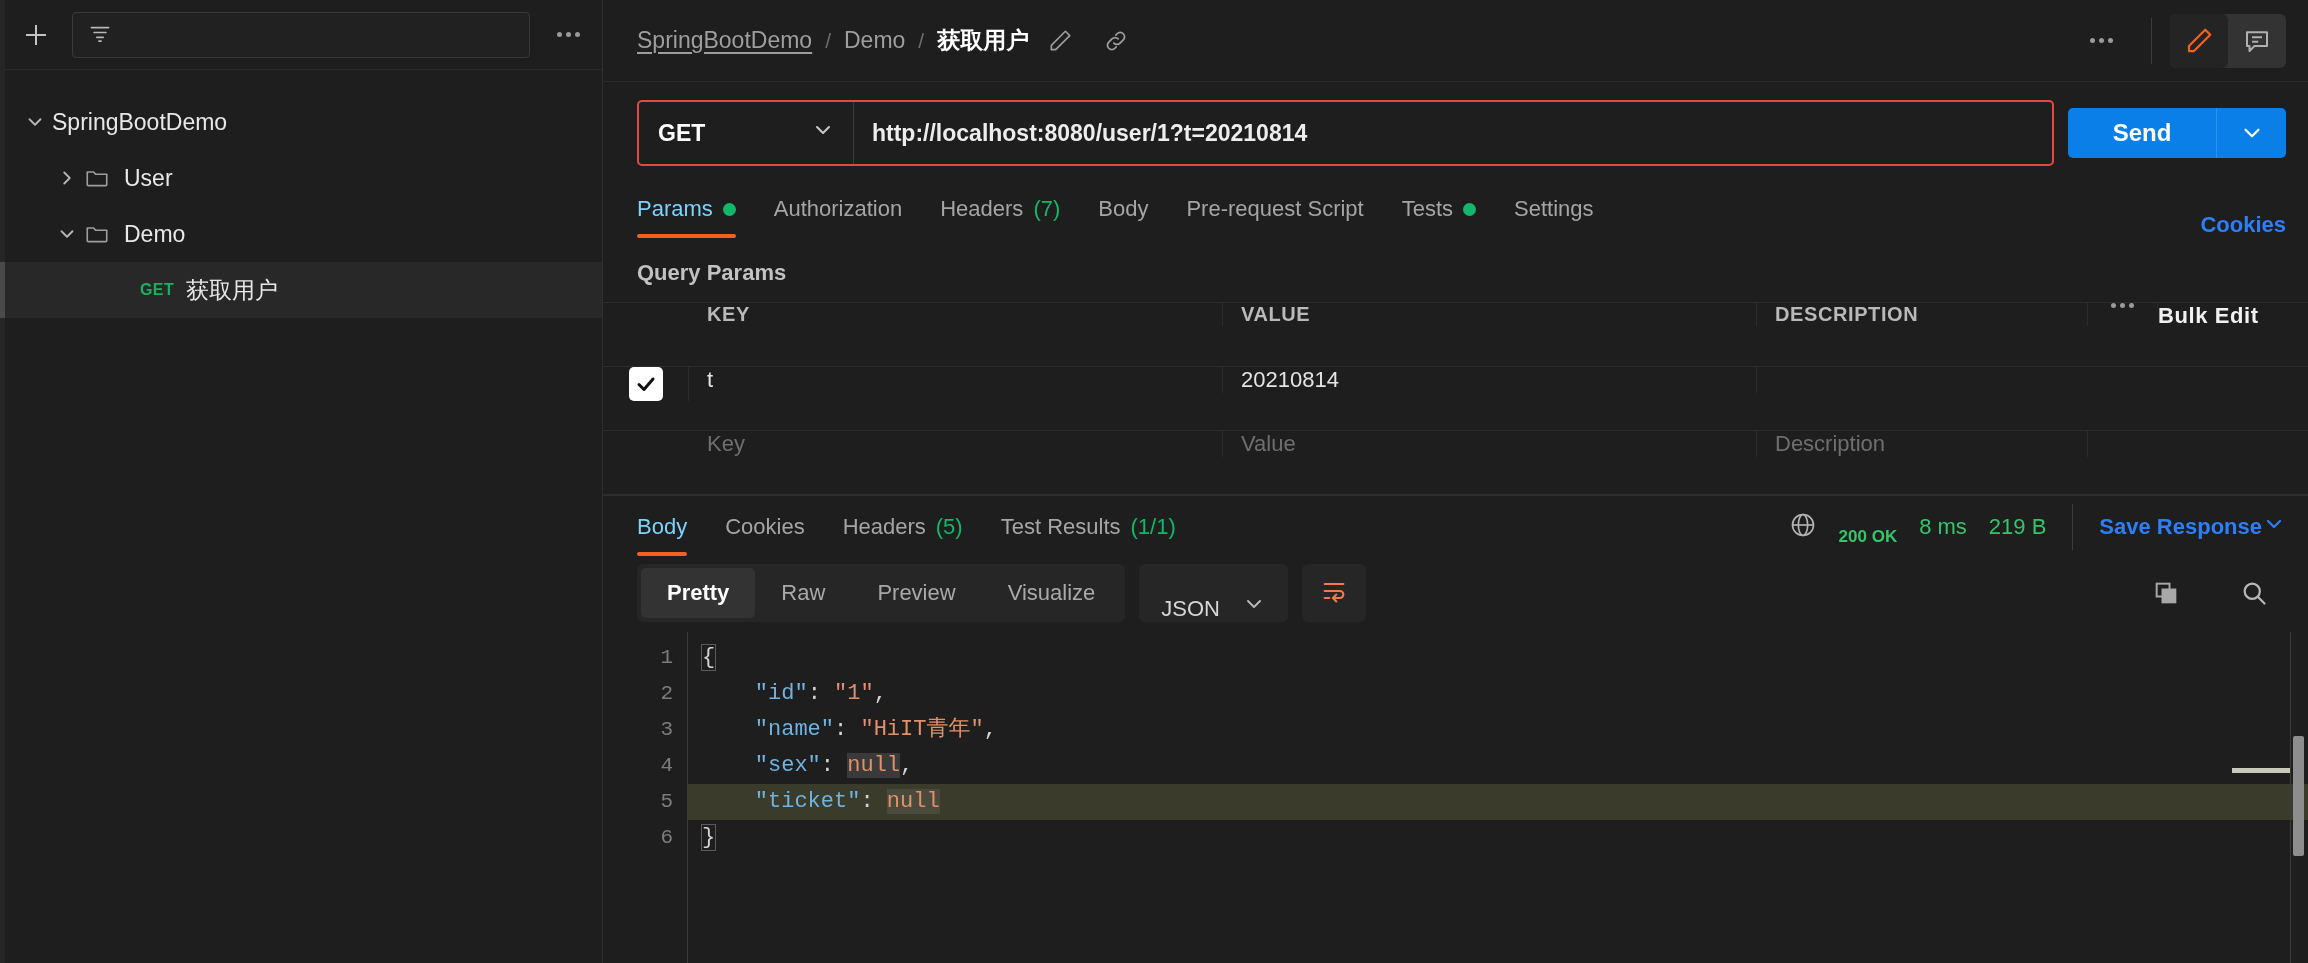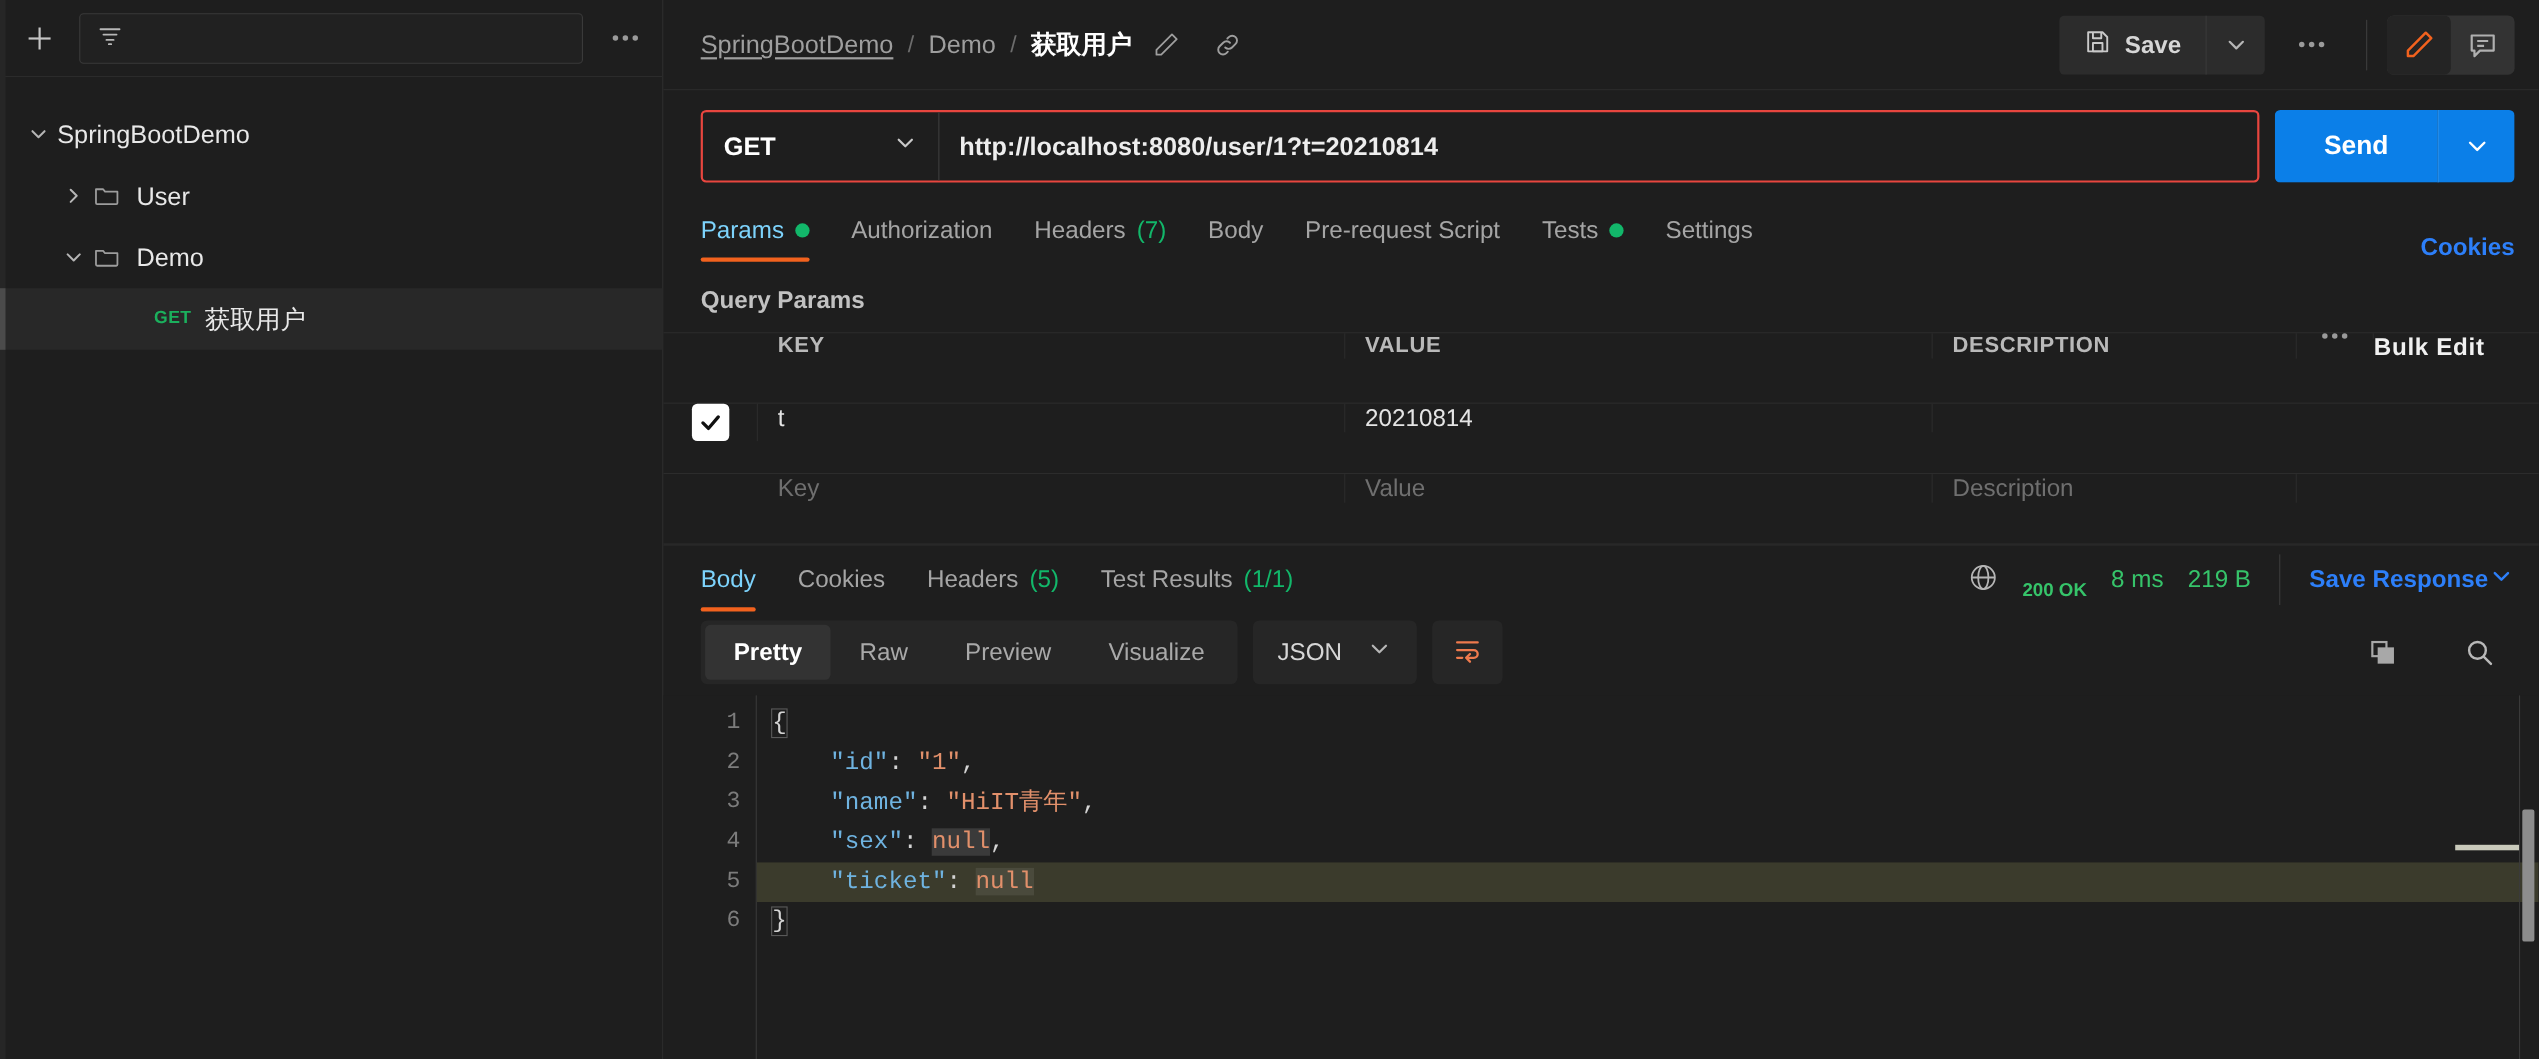--- a/index.html
+++ b/index.html
@@ -94,21 +94,21 @@
   }
   .method-sel {
     width: 215px; display:flex; align-items:center; justify-content:space-between;
     padding: 0 18px 0 19px; color:#fff; font-size:23px; font-weight:700;
     border-right:1px solid #3c3c3c; cursor:pointer; flex:none;
   }
   .url-input {
     flex:1; background:transparent; border:0; outline:0; color:#ededed;
     font-size: 23px; padding: 0 18px; font-family:"Liberation Sans", sans-serif; min-width:0;font-weight:bold;
   }
-  .send-group { display:flex; height:66px; border-radius:5px; overflow:hidden; flex:none; }
+  .send-group { display:flex; height:50px; border-radius:5px; overflow:hidden; flex:none; }
   .send-btn {
     background:#0b7fe8; color:#fff; font-size:24px; font-weight:700;
     width:148px; display:flex; align-items:center; justify-content:center; cursor:pointer;
   }
   .send-caret { background:#0b7fe8; width:70px; display:flex; align-items:center; justify-content:center;
     color:#fff; cursor:pointer; border-left:1px solid #2b91ea; }
 
   
   .reqtabs { display:flex; align-items:flex-end; padding: 0 22px 0 34px; height: 58px; gap: 0; }
   .rtab {
@@ -150,21 +150,21 @@
   .rsbar { display:flex; align-items:center; gap: 22px; }
   .stat-ok { color:#36c46a; font-size:17px; font-weight:600;margin-top:20px; }
   .stat-lbl { color:#36c46a; font-size:22px; }
   .save-resp { color:#2d7ff9; font-size:22px; font-weight:700; cursor:pointer; display:flex; align-items:center; gap:0; }
 
   .viewbar { display:flex; align-items:center; padding: 6px 22px 10px 34px; gap:14px; }
   .seg { display:flex; background:#262626; border-radius:6px; height:58px; align-items:center; padding: 4px; }
   .seg-btn { padding: 0 26px; height:50px; display:flex; align-items:center; color:#a9a9a9; font-size:22px; cursor:pointer; border-radius:5px; }
   .seg-btn.active { background:#333333; color:#fff; font-weight:700; }
   .json-sel {
-    background:#262626; border-radius:6px; height:58px; display:flex; align-items:center;
+    background:#262626; border-radius:6px; height:58px; display:flex; align-items:flex-end;
     gap:22px; padding: 0 22px; color:#d6d6d6; font-size:22px; cursor:pointer;
   }
   .wrap-btn { background:#262626; border-radius:6px; width:64px; height:58px; display:flex; align-items:center; justify-content:center; cursor:pointer; }
 
   
   .code-area { flex:1; display:flex; position:relative; min-height:0; overflow:hidden; background:#1e1e1e; }
   .gutter { width: 84px; padding-top: 8px; text-align:right; flex:none; }
   .gutter div { height:36px; line-height:36px; color:#7c7c7c; font-size:21px; padding-right:14px;
     font-family:"Liberation Mono", monospace; }
   .code { flex:1; padding-top:8px; position:relative; border-left:1px solid #3a3a3a; min-width:0; }
@@ -280,37 +280,20 @@
       </span>
       <span class="crumb-ico">
         <svg width="26" height="26" viewBox="0 0 24 24" fill="none" stroke="#9e9e9e" stroke-width="1.6" stroke-linecap="round">
           <path d="M10 14a4 4 0 0 0 5.7 0l3-3a4 4 0 1 0-5.7-5.7l-1.2 1.2"></path>
           <path d="M14 10a4 4 0 0 0-5.7 0l-3 3a4 4 0 1 0 5.7 5.7l1.2-1.2"></path>
         </svg>
       </span>
 
       <span class="spacer"></span>
 
-      <div class="save-group">
-        <div class="save-btn">
-          <span>
-            <svg width="26" height="26" viewBox="0 0 24 24" fill="none" stroke="#c9c9c9" stroke-width="1.6" stroke-linejoin="round">
-              <path d="M4 4h12l4 4v12H4z"></path>
-                <path d="M8 4v5h7V4"></path>
-                <rect x="8" y="13" width="8" height="7"></rect>
-            </svg>
-          </span>
-          <span>Save</span>
-        </div>
-        <div class="save-caret">
-          <svg width="24" height="24" viewBox="0 0 24 24" fill="none" stroke="#b6b6b6" stroke-width="2" stroke-linecap="round" stroke-linejoin="round">
-              <polyline points="6 9 12 15 18 9"></polyline>
-            </svg>
-        </div>
-      </div>
 
       <div class="tb-more">
         <span class="dots">
             <i></i>
             <i></i>
             <i></i>
           </span>
       </div>
 
       <div class="vdiv"></div>

